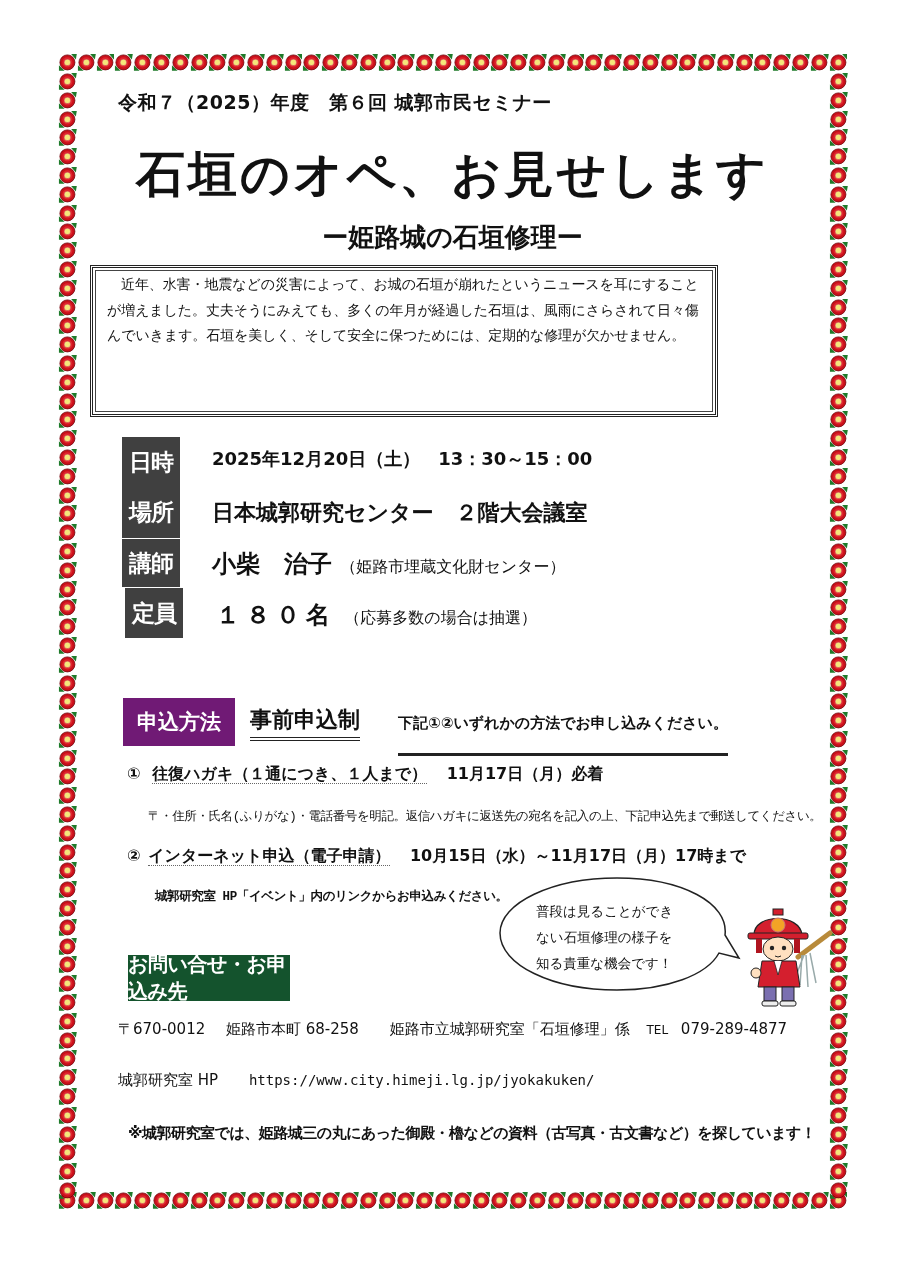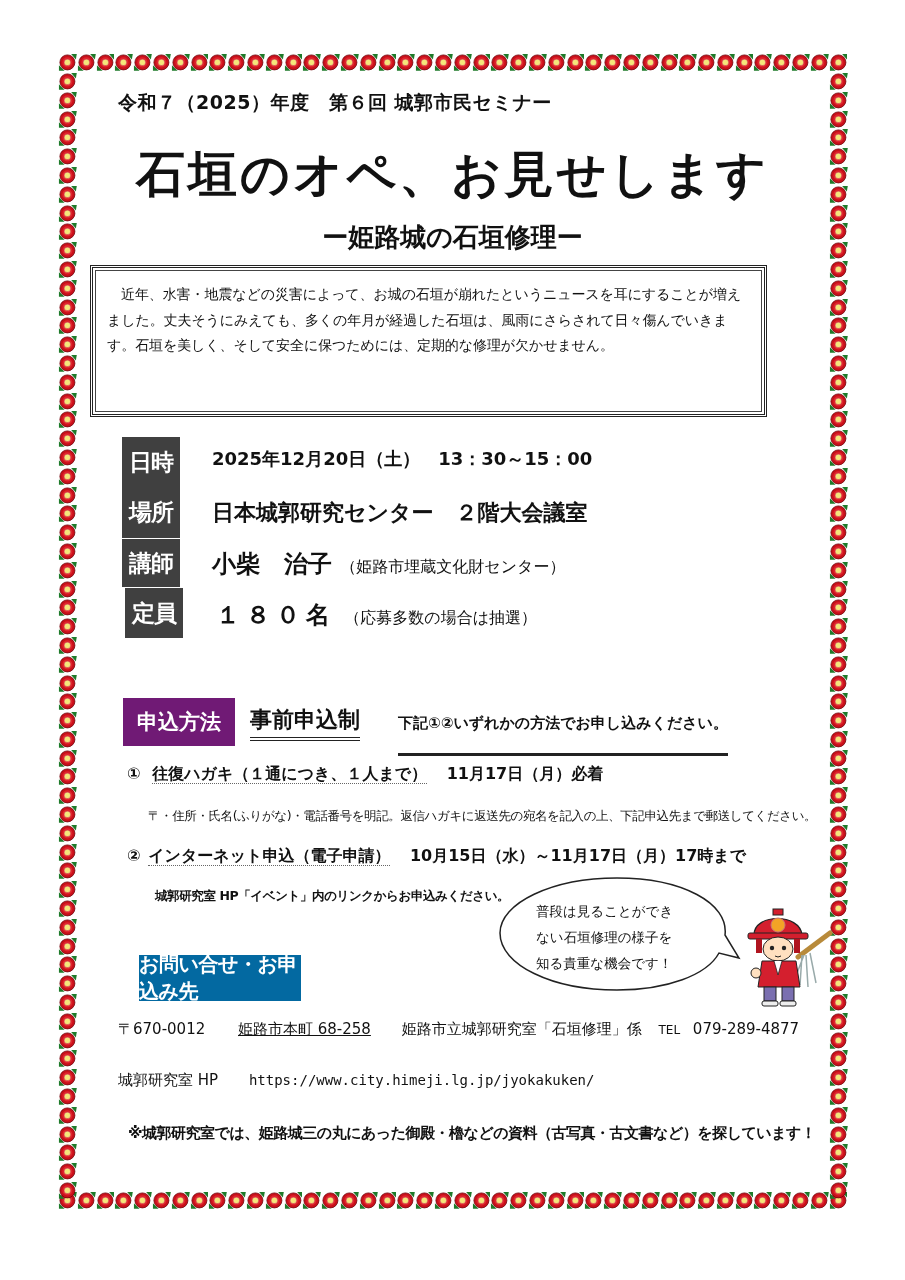--- a/index.html
+++ b/index.html
@@ -11,36 +11,36 @@
   .border-row { flex-direction: row; }
   .border-col { flex-direction: column; }
   .flower { width: 18.8px; height: 18.8px; flex: 0 0 auto; display: block; }
 
   .abs { position: absolute; }
 
   .series-line { left: 118px; top: 90px; font-size: 19px; font-weight: bold; letter-spacing: 0.5px; white-space: nowrap; }
   .main-title { left: 0; width: 905px; top: 142px; text-align: center; font-size: 49px; font-weight: bold; letter-spacing: 3px; white-space: nowrap; }
   .sub-title { left: 0; width: 905px; top: 220px; text-align: center; font-size: 26px; font-weight: bold; white-space: nowrap; }
 
-  .intro-box { left: 90px; top: 265px; width: 677px; height: 152px; border: 3px double #222; outline: 1px solid #444; outline-offset: -6px; padding: 14px 14px 0 14px; font-size: 14px; line-height: 25.5px; letter-spacing: -0.1px; }
+  .intro-box { left: 90px; top: 265px; width: 628px; height: 152px; border: 3px double #222; outline: 1px solid #444; outline-offset: -6px; padding: 4px 14px 0 14px; font-size: 14px; line-height: 25.5px; letter-spacing: -0.1px; }
   .intro-box p { text-indent: 1em; white-space: normal; }
 
   .label-block { position: absolute; left: 122px; width: 58px; background: #404040; color: #fff; font-weight: bold; font-size: 23px; display: flex; align-items: center; justify-content: center; letter-spacing: -1px; }
   .detail { position: absolute; left: 212px; font-weight: bold; white-space: nowrap; }
   .detail .note { font-weight: normal; font-size: 16px; }
 
   .apply-label { left: 123px; top: 698px; width: 112px; height: 48px; background: #701a75; color: #fff; font-size: 21px; font-weight: bold; display: flex; align-items: center; justify-content: center; }
   .apply-type { left: 250px; top: 705px; font-size: 22px; font-weight: bold; border-bottom: 4px double #222; padding-bottom: 2px; white-space: nowrap; }
   .apply-inst { left: 398px; top: 714px; font-size: 15px; font-weight: bold; border-bottom: 3px solid #222; padding-bottom: 20px; white-space: nowrap; }
 
   .method { font-size: 16px; font-weight: bold; white-space: nowrap; }
   .method .u { border-bottom: 1px dotted #666; }
-  .method-note { font-size: 12.5px; white-space: nowrap; letter-spacing: -0.4px; }
-
-  .contact-label { left: 139px; top: 955px; width: 162px; height: 46px; background: #0369a1; color: #fff; font-size: 20px; font-weight: bold; display: flex; align-items: center; justify-content: center; letter-spacing: -0.5px; }
+  .method-note { font-size: 12.5px; white-space: nowrap; letter-spacing: -0.4px; font-family: Liberation Mono, monospace; }
+
+  .contact-label { left: 128px; top: 955px; width: 162px; height: 46px; background: #14532d; color: #fff; font-size: 20px; font-weight: bold; display: flex; align-items: center; justify-content: center; letter-spacing: -0.5px; }
   .contact-line { font-size: 15px; white-space: nowrap; }
   .mono { font-family: "DejaVu Sans Mono", "Liberation Mono", monospace; font-size: 14px; }
   .footer-note { left: 128px; top: 1124px; font-size: 15px; font-weight: bold; white-space: nowrap; letter-spacing: -0.5px; }
 
   .bubble { left: 497px; top: 875px; width: 244px; height: 120px; }
   .bubble-text { position: absolute; left: 536px; top: 898px; font-size: 13.5px; line-height: 26px; white-space: nowrap; }
 
   .mascot { left: 740px; top: 905px; width: 95px; height: 105px; }
 </style>
 </head>
@@ -1559,21 +1559,21 @@
 
   <rect x="24" y="82" width="12" height="14" fill="#7a6fb0" stroke="#222" stroke-width="1"></rect>
   <rect x="42" y="82" width="12" height="14" fill="#7a6fb0" stroke="#222" stroke-width="1"></rect>
   <rect x="22" y="96" width="16" height="5" rx="2" fill="#eee" stroke="#222" stroke-width="1"></rect>
   <rect x="40" y="96" width="16" height="5" rx="2" fill="#eee" stroke="#222" stroke-width="1"></rect>
 </svg>
 
 <div class="abs contact-label">お問い合せ・お申込み先</div>
 <div class="abs contact-line" style="left:118px;top:1020px;">
   <span>〒670-0012</span>
-  <span style="margin-left:28px;text-decoration:underline;">姫路市本町 68-258</span>
+  <span style="margin-left:16px;">姫路市本町 68-258</span>
   <span style="margin-left:26px;">姫路市立城郭研究室「石垣修理」係</span>
   <span style="margin-left:12px;font-size:12px;">TEL</span>
   <span style="margin-left:8px;">079-289-4877</span>
 </div>
 <div class="abs contact-line" style="left:118px;top:1071px;">
   <span>城郭研究室 HP</span>
   <span class="mono" style="margin-left:26px;">https://www.city.himeji.lg.jp/jyokakuken/</span>
 </div>
 
 <div class="abs footer-note">※城郭研究室では、姫路城三の丸にあった御殿・櫓などの資料（古写真・古文書など）を探しています！</div>

